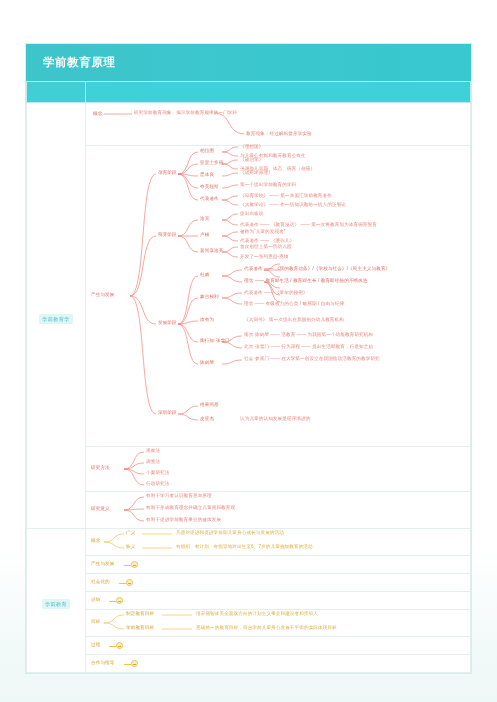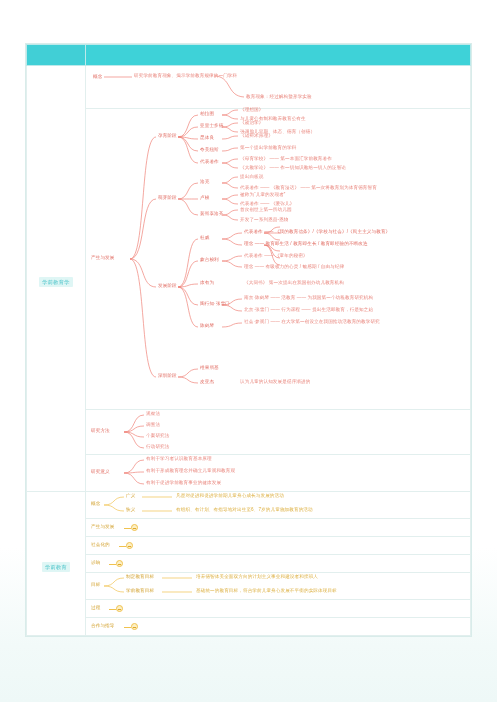--- a/index.html
+++ b/index.html
@@ -105,20 +105,23 @@
   }
   .stub { position: absolute; height: 1px; background: #f0c24f; }
 </style>
 </head>
 <body>
 
 <div id="page">
 
   <div class="card">
 
+    <div class="title-bar">
+      <span class="t">学前教育原理</span>
+    </div>
 
     <table class="mm">
       <colgroup>
           <col class="c1">
           <col class="c2">
         </colgroup>
       <tbody>
 
         <tr class="hdr">
           <td class="h1"></td>

